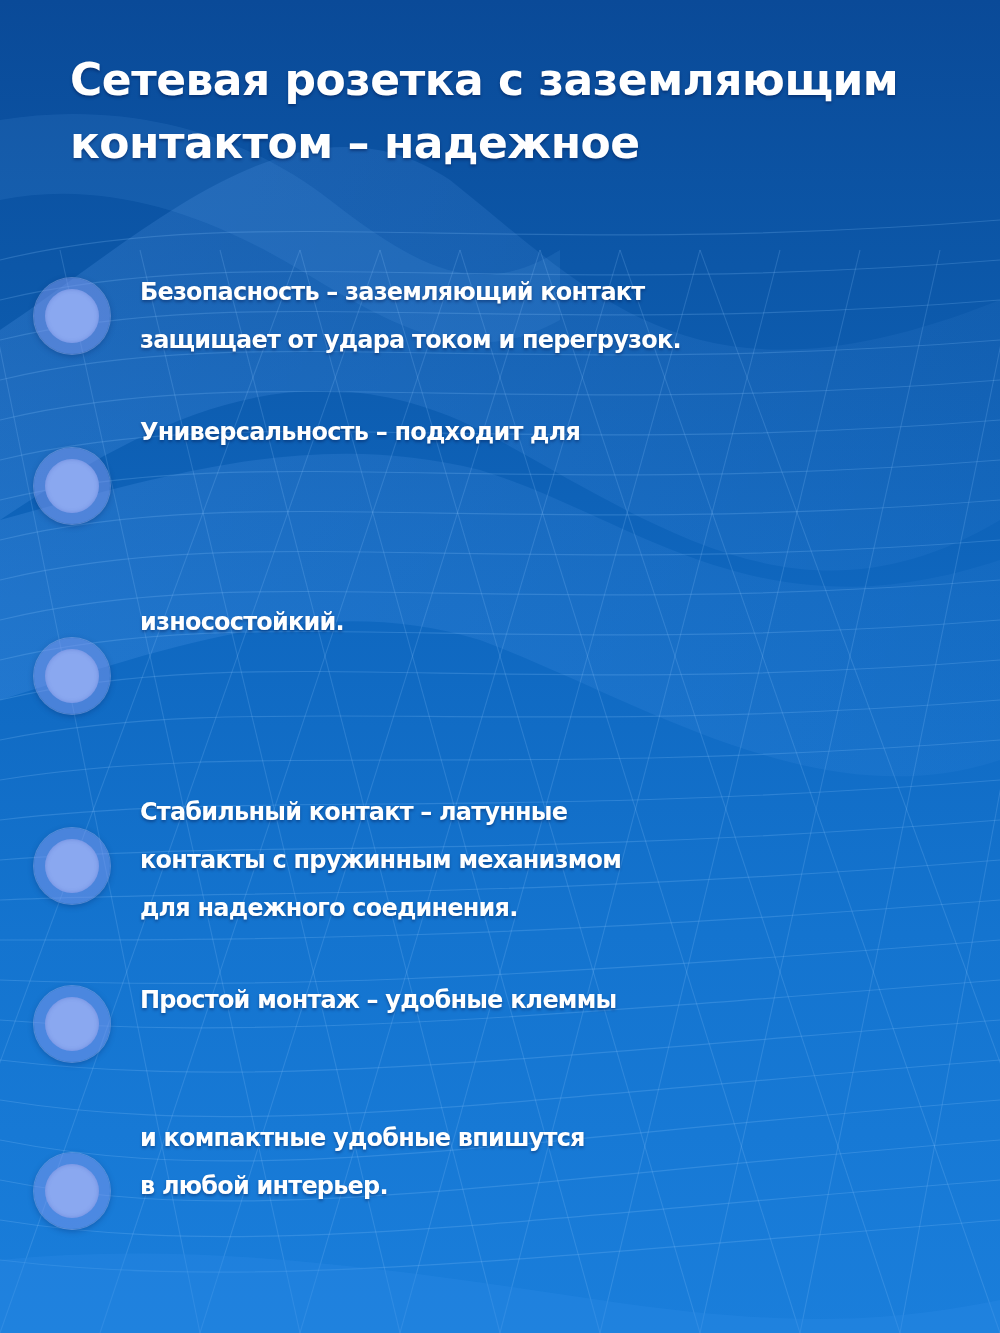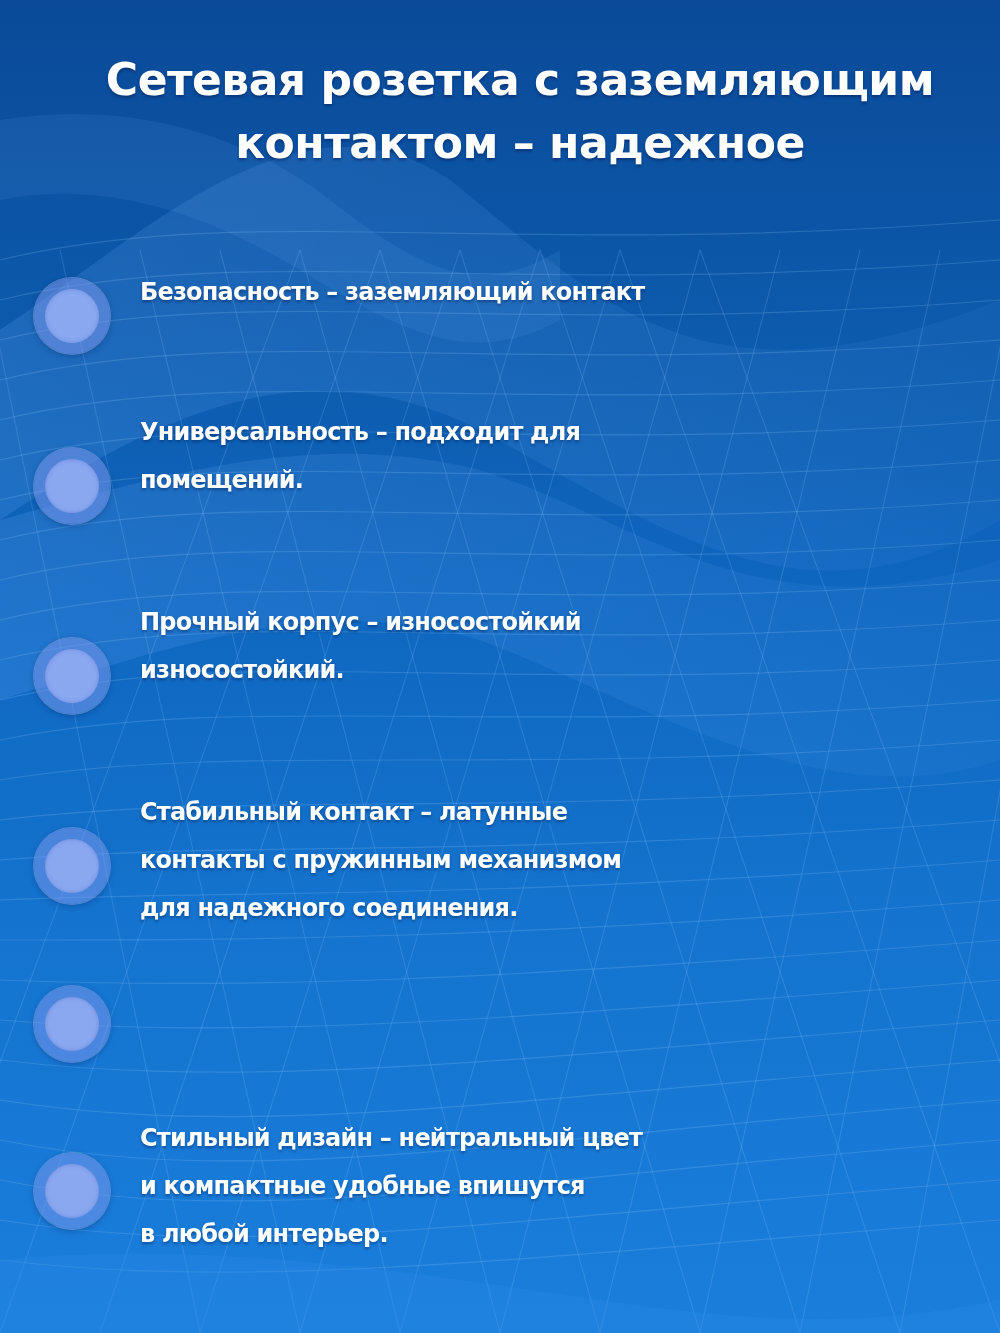--- a/index.html
+++ b/index.html
@@ -8,21 +8,20 @@
       font-family: "DejaVu Sans", sans-serif;
       background: linear-gradient(180deg, #0a4a98 0%, #0c57a8 20%, #0f67bf 45%, #1474cf 70%, #1a7edb 100%);
     }
     .bg-svg { position: absolute; left: 0; top: 0; width: 1000px; height: 1333px; z-index: 0; }
     .content { position: absolute; left: 0; top: 0; width: 1000px; height: 1333px; z-index: 1; }
     .title {
       position: absolute; left: 70px; top: 48px; width: 900px;
       color: #ffffff; font-weight: bold; font-size: 44px; line-height: 63px;
       letter-spacing: -0.5px;
       text-shadow: 0 2px 3px rgba(0,20,70,0.45);
-      text-align: center;
     }
     .title .line { display: block; white-space: nowrap; }
     .item { position: absolute; left: 0; width: 1000px; }
     .item .text {
       position: absolute; left: 140px; width: 850px;
       color: #ffffff; font-weight: bold; font-size: 24px; line-height: 48px;
       letter-spacing: -0.8px;
       text-shadow: 0 2px 3px rgba(0,20,70,0.4);
     }
     .item .text .line { display: block; white-space: nowrap; }
@@ -115,66 +114,65 @@
     <span class="line">Сетевая розетка с заземляющим</span>
     <span class="line">контактом – надежное</span>
   </div>
 
   <div class="bullet" style="left:34px; top:278px;">
       <div class="inner"></div>
     </div>
   <div class="item" style="top:268px;">
     <div class="text">
       <span class="line">Безопасность – заземляющий контакт</span>
+      <span class="line">защищает от удара током и перегрузок.</span>
     </div>
   </div>
 
   <div class="bullet" style="left:34px; top:448px;">
       <div class="inner"></div>
     </div>
   <div class="item" style="top:408px;">
     <div class="text">
       <span class="line">Универсальность – подходит для</span>
-      <span class="line">помещений.</span>
     </div>
   </div>
 
   <div class="bullet" style="left:34px; top:638px;">
       <div class="inner"></div>
     </div>
   <div class="item" style="top:598px;">
     <div class="text">
-      <span class="line">Прочный корпус – износостойкий</span>
       <span class="line">износостойкий.</span>
     </div>
   </div>
 
   <div class="bullet" style="left:34px; top:828px;">
       <div class="inner"></div>
     </div>
   <div class="item" style="top:788px;">
     <div class="text">
       <span class="line">Стабильный контакт – латунные</span>
       <span class="line">контакты с пружинным механизмом</span>
       <span class="line">для надежного соединения.</span>
     </div>
   </div>
 
   <div class="bullet" style="left:34px; top:986px;">
       <div class="inner"></div>
     </div>
   <div class="item" style="top:976px;">
     <div class="text">
+      <span class="line">Простой монтаж – удобные клеммы</span>
     </div>
   </div>
 
   <div class="bullet" style="left:34px; top:1153px;">
       <div class="inner"></div>
     </div>
   <div class="item" style="top:1114px;">
     <div class="text">
-      <span class="line">Стильный дизайн – нейтральный цвет</span>
       <span class="line">и компактные удобные впишутся</span>
       <span class="line">в любой интерьер.</span>
     </div>
   </div>
 
 </div>
 
 </body></html>

